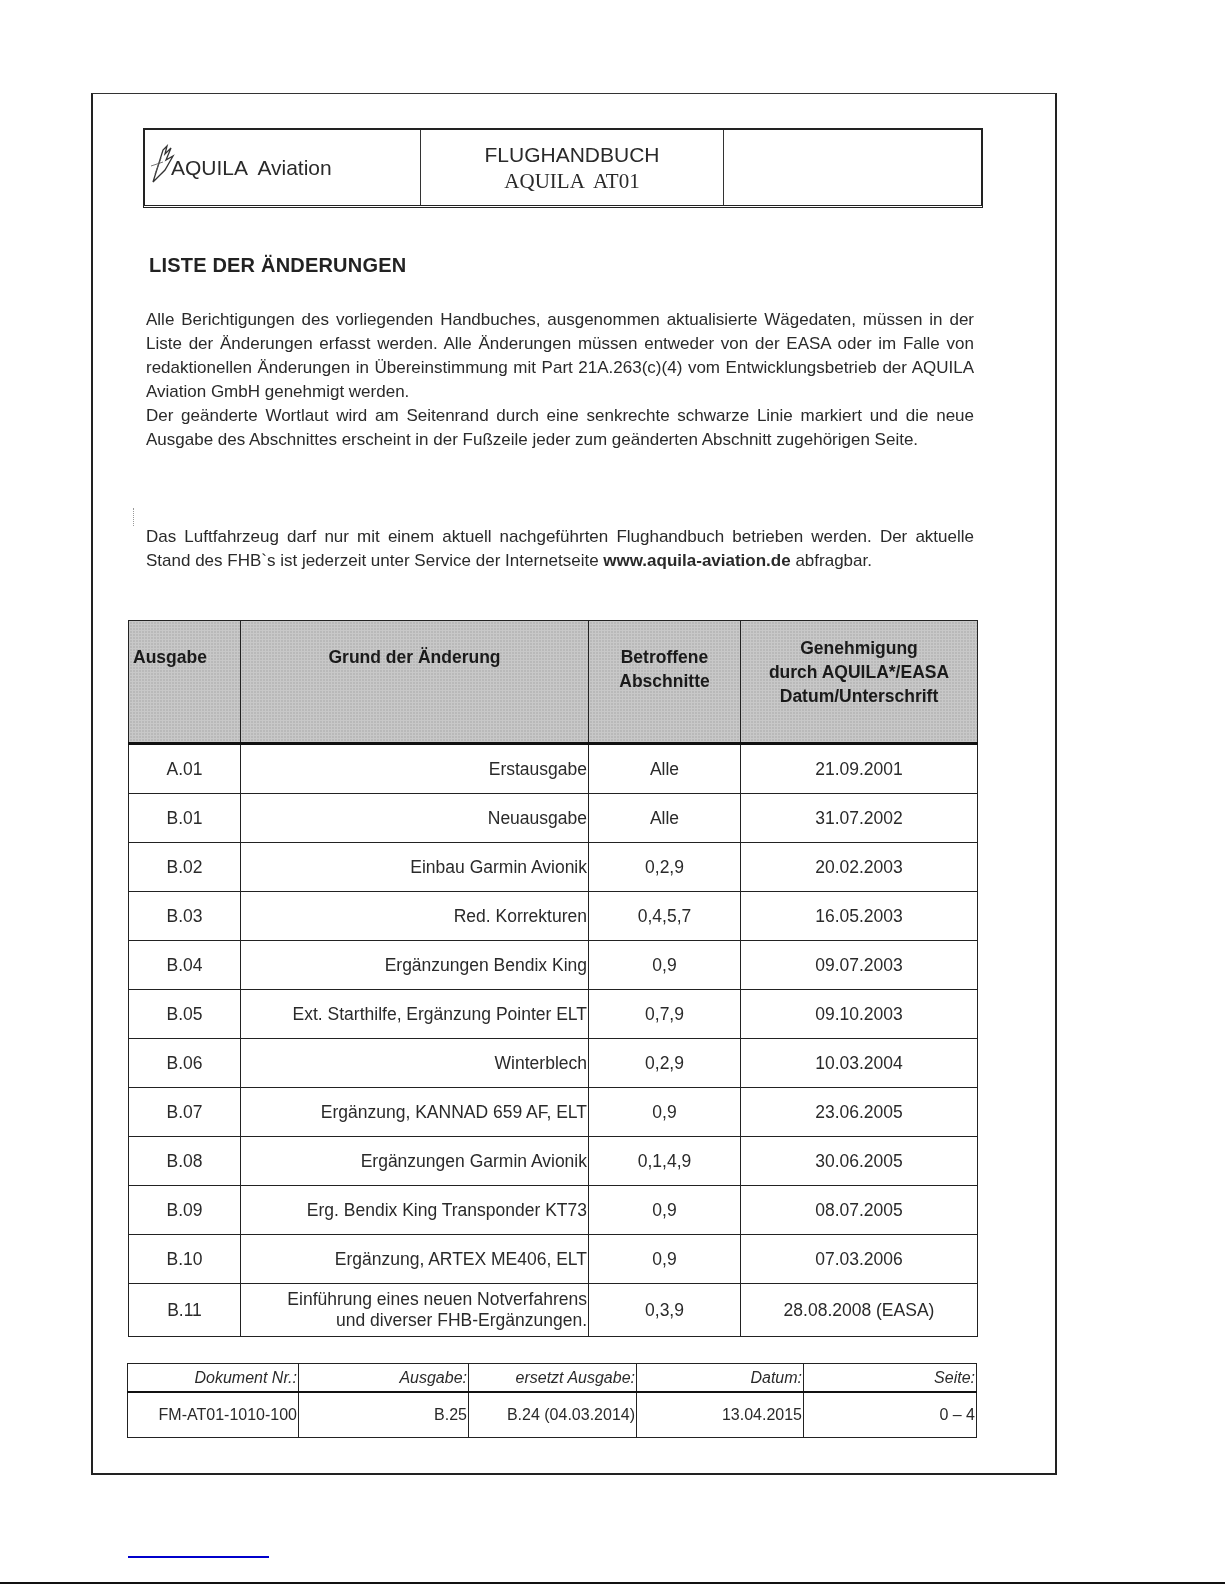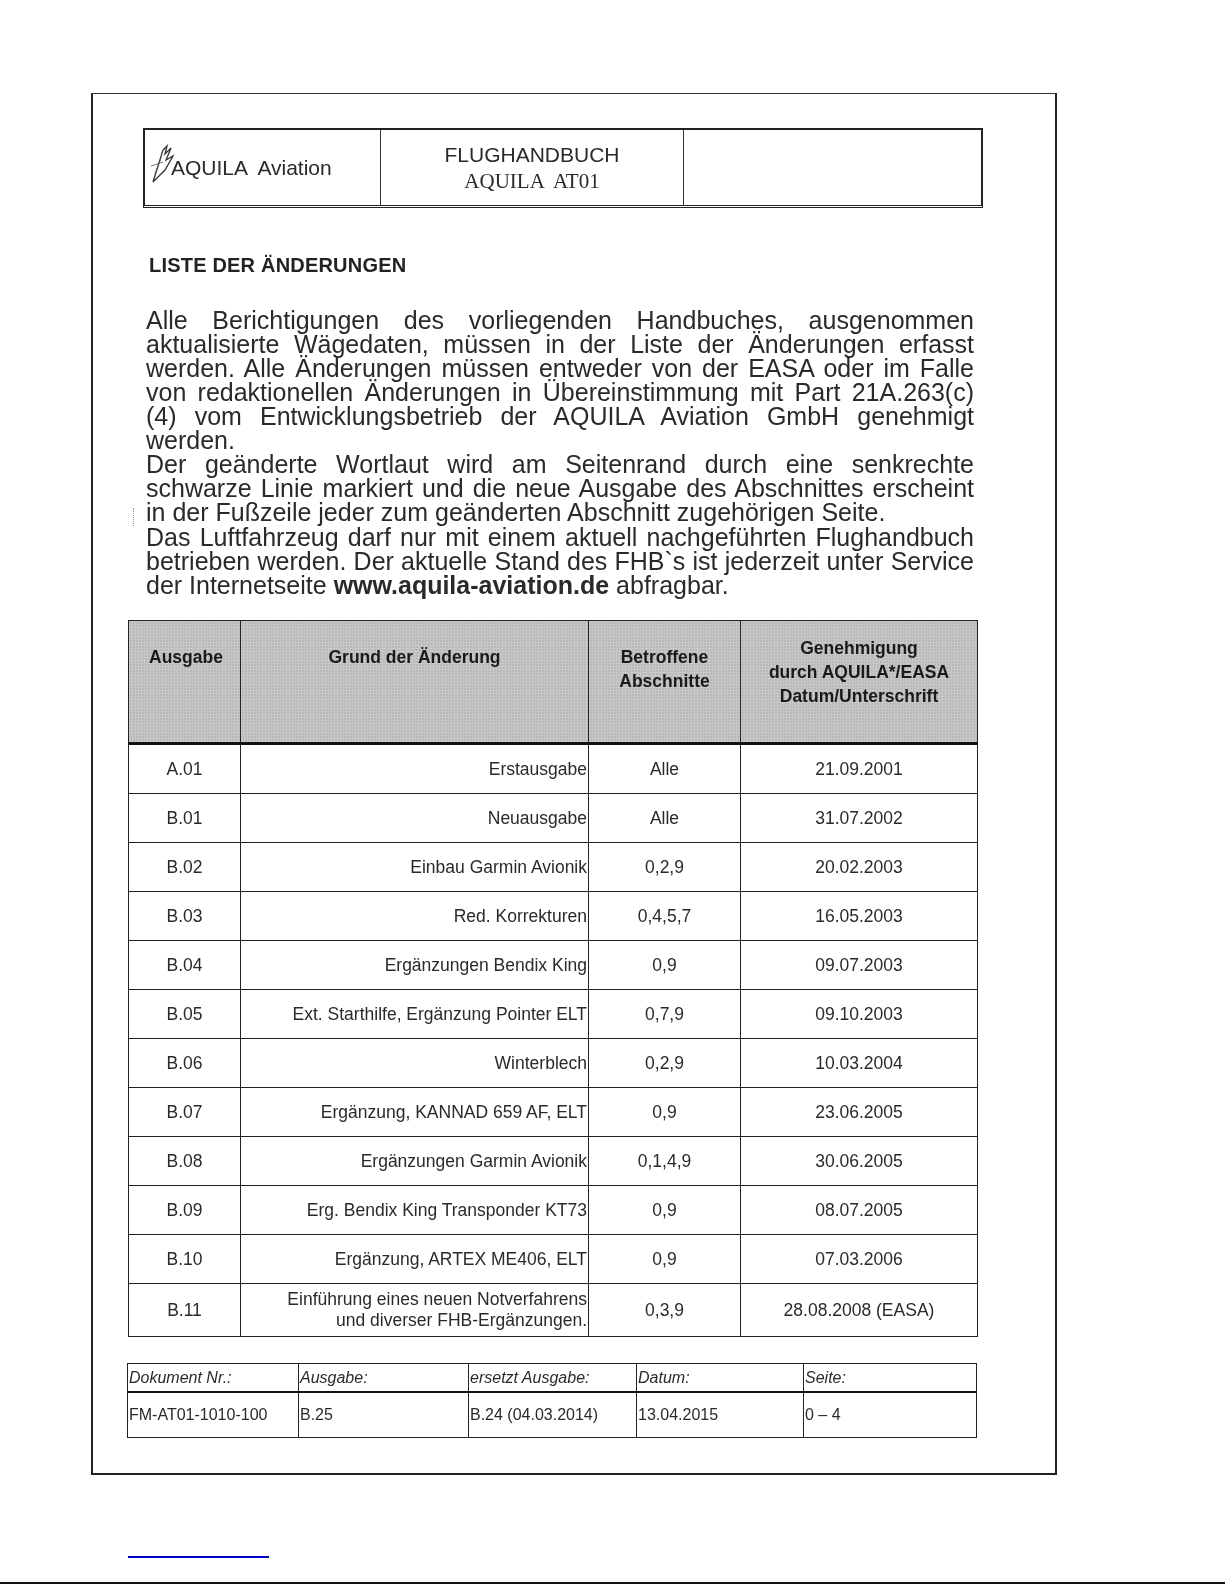--- a/index.html
+++ b/index.html
@@ -8,50 +8,50 @@
 
   .frame { position: absolute; left: 91px; top: 93px; width: 966px; height: 1382px;
            border-top: 1.5px solid #333; border-right: 2px solid #222;
            border-bottom: 2px solid #222; border-left: 2px solid #222; box-sizing: border-box; }
 
   
   .hdr { position: absolute; left: 143px; top: 128px; width: 840px; height: 80px;
          border: 2px solid #222; border-bottom: 3px double #222; box-sizing: border-box; display: flex; }
   .hdr .cell { display: flex; align-items: center; justify-content: center; text-align: center;
                font-size: 21px; line-height: 26px; color: #2a2a2a; }
-  .hdr .c1 { width: 236px; border-right: 1px solid #333; justify-content: flex-start; padding-left: 4px; box-sizing: border-box; }
+  .hdr .c1 { width: 276px; border-right: 1px solid #333; justify-content: flex-start; padding-left: 4px; box-sizing: border-box; }
   .hdr .c2 { width: 302px; border-right: 1px solid #333; }
   .hdr .c3 { flex: 1; }
   .logo-mark { display: inline-block; width: 28px; height: 40px; margin-right: -6px; position: relative; top: -4px; }
 
   .title { position: absolute; left: 149px; top: 254px; font-size: 20px; font-weight: bold; color: #222; letter-spacing: 0.2px; }
 
-  .para { position: absolute; left: 146px; width: 828px; font-size: 25px; line-height: 24px;
+  .para { position: absolute; left: 146px; width: 828px; font-size: 17px; line-height: 24px;
           text-align: justify; color: #2a2a2a; }
   .para p { margin: 0; }
   .p1 { top: 308px; }
   .p3 { top: 525px; }
   .para .link { font-weight: bold; }
 
   
   .rev { position: absolute; left: 128px; top: 620px; width: 849px; border-collapse: collapse; table-layout: fixed; }
   .rev th, .rev td { border: 1.5px solid #222; font-size: 17.5px; color: #2a2a2a; }
   .rev th { height: 96px; font-weight: bold; line-height: 24px; vertical-align: top; padding-top: 24px;
             background-color: #c8c8c8;
             background-image: radial-gradient(#8a8a8a 0.6px, transparent 0.8px);
             background-size: 3px 3px; color: #1a1a1a; border-bottom: 3px solid #111; }
-  .rev th.cA { text-align: left; padding-left: 20px; }
+  .rev th.cA { text-align: left; padding-left: 4px; }
   .rev th.cG { padding-top: 15px; }
   .rev td { height: 46px; text-align: center; }
   .rev td.reason { text-align: right; padding-left: 5px; line-height: 21px; }
   .rev tr.last td { height: 50px; }
 
   
   .foot { position: absolute; left: 127px; top: 1363px; width: 849px; border-collapse: collapse; table-layout: fixed; }
-  .foot td { border: 1.5px solid #222; text-align: left; font-size: 16px; color: #2a2a2a; }
+  .foot td { border: 1.5px solid #222; text-align: right; font-size: 16px; color: #2a2a2a; }
   .foot tr.lab td { height: 25px; font-style: italic; border-bottom: 2.5px solid #111; }
   .foot tr.val td { height: 42px; }
 
   .bottom-link-line { position: absolute; left: 128px; top: 1556px; width: 141px; height: 2px; background: #0000cc; }
   .bottom-rule { position: absolute; left: 0; top: 1582px; width: 1225px; height: 2px; background: #111; }
 
   .scan-speck { position: absolute; width: 2px; height: 18px; border-left: 1px dotted #999; }
 </style>
 </head>
 <body>

